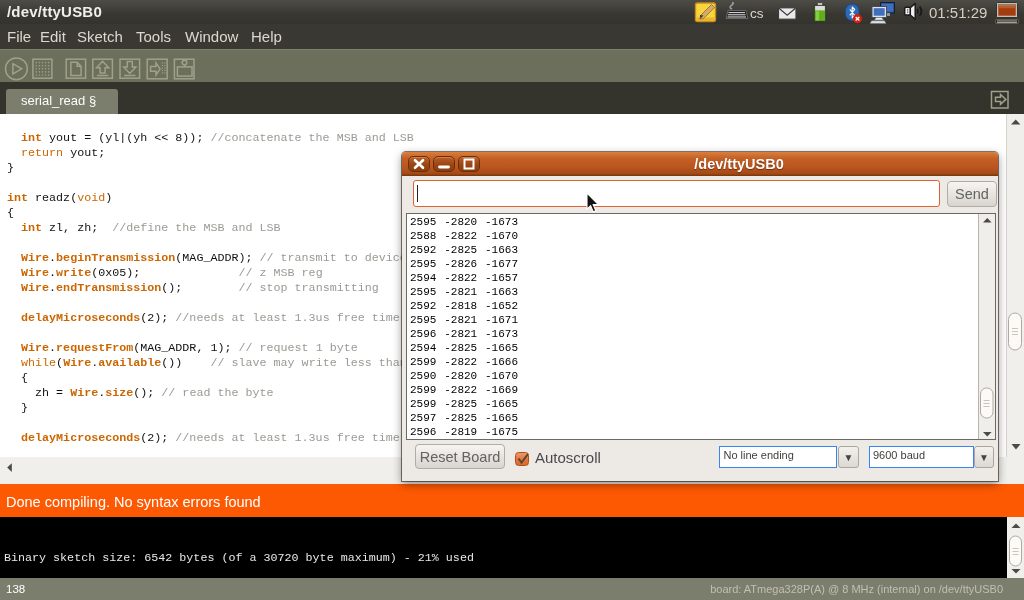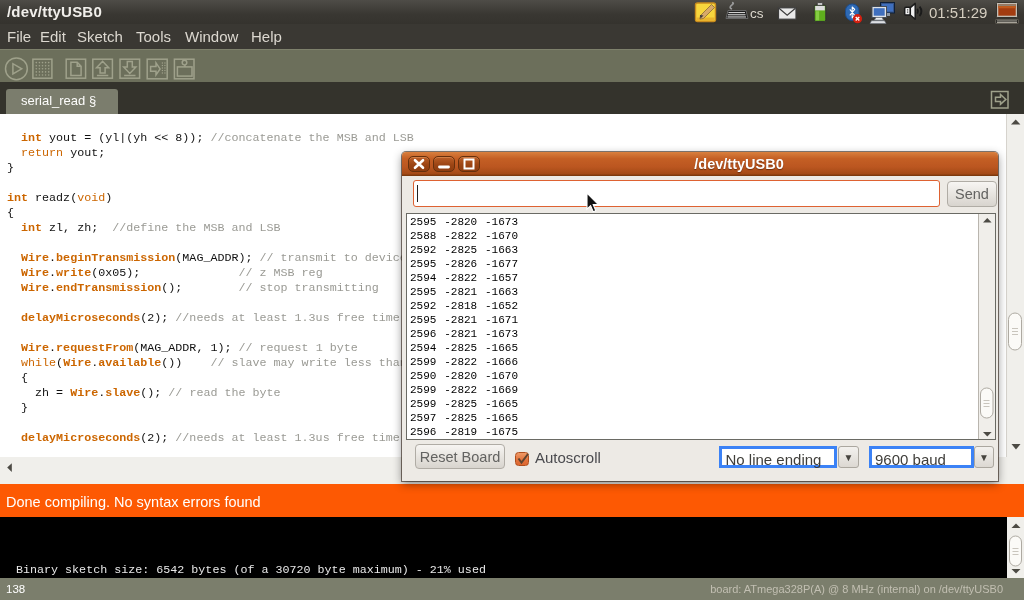--- a/index.html
+++ b/index.html
@@ -29,21 +29,21 @@
   .c{color:#9a9a94;}
   
   #vscroll{left:1006px;top:114px;width:18px;height:343px;background:#f0efeb;border-left:1px solid #d6d3cd;box-sizing:border-box;}
   
   #hscroll{left:0;top:457px;width:1024px;height:27px;background:#f0efeb;}
   
   #msgbar{left:0;top:484px;width:1024px;height:33px;background:#fd5903;}
   #msgbar span{position:absolute;left:6px;top:10px;color:#fff;font-size:14.5px;}
   
   #console{left:0;top:517px;width:1007px;height:61px;background:#000;}
-  #console pre{position:absolute;left:4px;top:34px;margin:12px;color:#e8e8e8;
+  #console pre{position:absolute;left:4px;top:34px;margin:0;color:#e8e8e8;
     font-family:"Liberation Mono",monospace;font-size:11.7px;}
   #conscroll{left:1007px;top:517px;width:17px;height:61px;background:#f0efeb;}
   
   #statusbar{left:0;top:578px;width:1024px;height:22px;background:#7b7e6c;}
   #statusbar .l{position:absolute;left:6px;top:5px;color:#fff;font-size:11.5px;}
   #statusbar .r{position:absolute;right:21px;top:5px;color:#c2bfb2;font-size:11px;}
   
   #win{left:402px;top:152px;width:596px;height:329px;
     border-radius:4px 4px 0 0;
     box-shadow:0 3px 10px rgba(0,0,0,0.45), 0 0 0 1px rgba(40,20,5,0.55);
@@ -71,22 +71,22 @@
     font-family:"Liberation Mono",monospace;font-size:11px;line-height:14px;color:#000;
     word-spacing:1.2px;}
   #outsb{position:absolute;right:0;top:0;width:17px;height:100%;
     background:#f0eeea;border-left:1px solid #b9b5ae;box-sizing:border-box;}
   
   #reset{left:13px;top:292px;width:90px;height:25px;}
   #reset i{font-style:normal;position:absolute;left:0;right:0;top:4px;}
   #chk{position:absolute;left:112.5px;top:300px;width:14px;height:14px;border-radius:3.5px;
     background:linear-gradient(#ef9a66,#e2723c 60%,#dd6730);border:1px solid #b04d1c;box-sizing:border-box;}
   #chklabel{position:absolute;left:133px;top:297px;color:#4a4a4e;font-size:15px;}
-  .combo{position:absolute;background:#fff;border:3px solid #3b82f6;box-sizing:border-box;
-    color:#3f3e3a;font-size:15px;}
+  .combo{position:absolute;background:#fff;border:1px solid #3b82f6;box-sizing:border-box;
+    color:#3f3e3a;font-size:11px;}
   .cbtn{position:absolute;background:linear-gradient(#f3f1ee,#dcd8d2);
     border:1px solid #aba79f;border-radius:3px;box-sizing:border-box;}
   .arr{position:absolute;left:0;right:0;top:5px;text-align:center;font-size:10px;color:#46443f;}
 </style>
 </head>
 <body>
   <div class="abs" id="titlebar"></div>
   <div class="abs" id="titletext">/dev/ttyUSB0</div>
   <svg class="abs" style="left:690px;top:0;" width="334" height="26">
 
@@ -229,21 +229,21 @@
 
   <span class="k">Wire</span>.<span class="k">beginTransmission</span>(MAG_ADDR); <span class="c">// transmit to device</span>
   <span class="k">Wire</span>.<span class="k">write</span>(0x05);              <span class="c">// z MSB reg</span>
   <span class="k">Wire</span>.<span class="k">endTransmission</span>();        <span class="c">// stop transmitting</span>
 
   <span class="k">delayMicroseconds</span>(2); <span class="c">//needs at least 1.3us free time</span>
 
   <span class="k">Wire</span>.<span class="k">requestFrom</span>(MAG_ADDR, 1); <span class="c">// request 1 byte</span>
   <span class="o">while</span>(<span class="k">Wire</span>.<span class="k">available</span>())    <span class="c">// slave may write less than</span>
   {
-    zh = <span class="k">Wire</span>.<span class="k">slave</span>(); <span class="c">// read the byte</span>
+    zh = <span class="k">Wire</span>.<span class="k">size</span>(); <span class="c">// read the byte</span>
   }
 
   <span class="k">delayMicroseconds</span>(2); <span class="c">//needs at least 1.3us free time</span></pre>
   </div>
   <div class="abs" id="vscroll">
     <svg width="18" height="343" style="position:absolute;left:0;top:0;">
       <path d="M4,10.5 l4.7,-5 4.7,5 z" fill="#4c4a44"></path>
       <rect x="1.5" y="199" width="13" height="37" rx="6.5" fill="#fbfaf7" stroke="#aeaaa2" stroke-width="1"></rect>
       <g stroke="#c9c5bd" stroke-width="1">
         <path d="M5,214.5 h6 M5,217.5 h6 M5,220.5 h6"></path>

